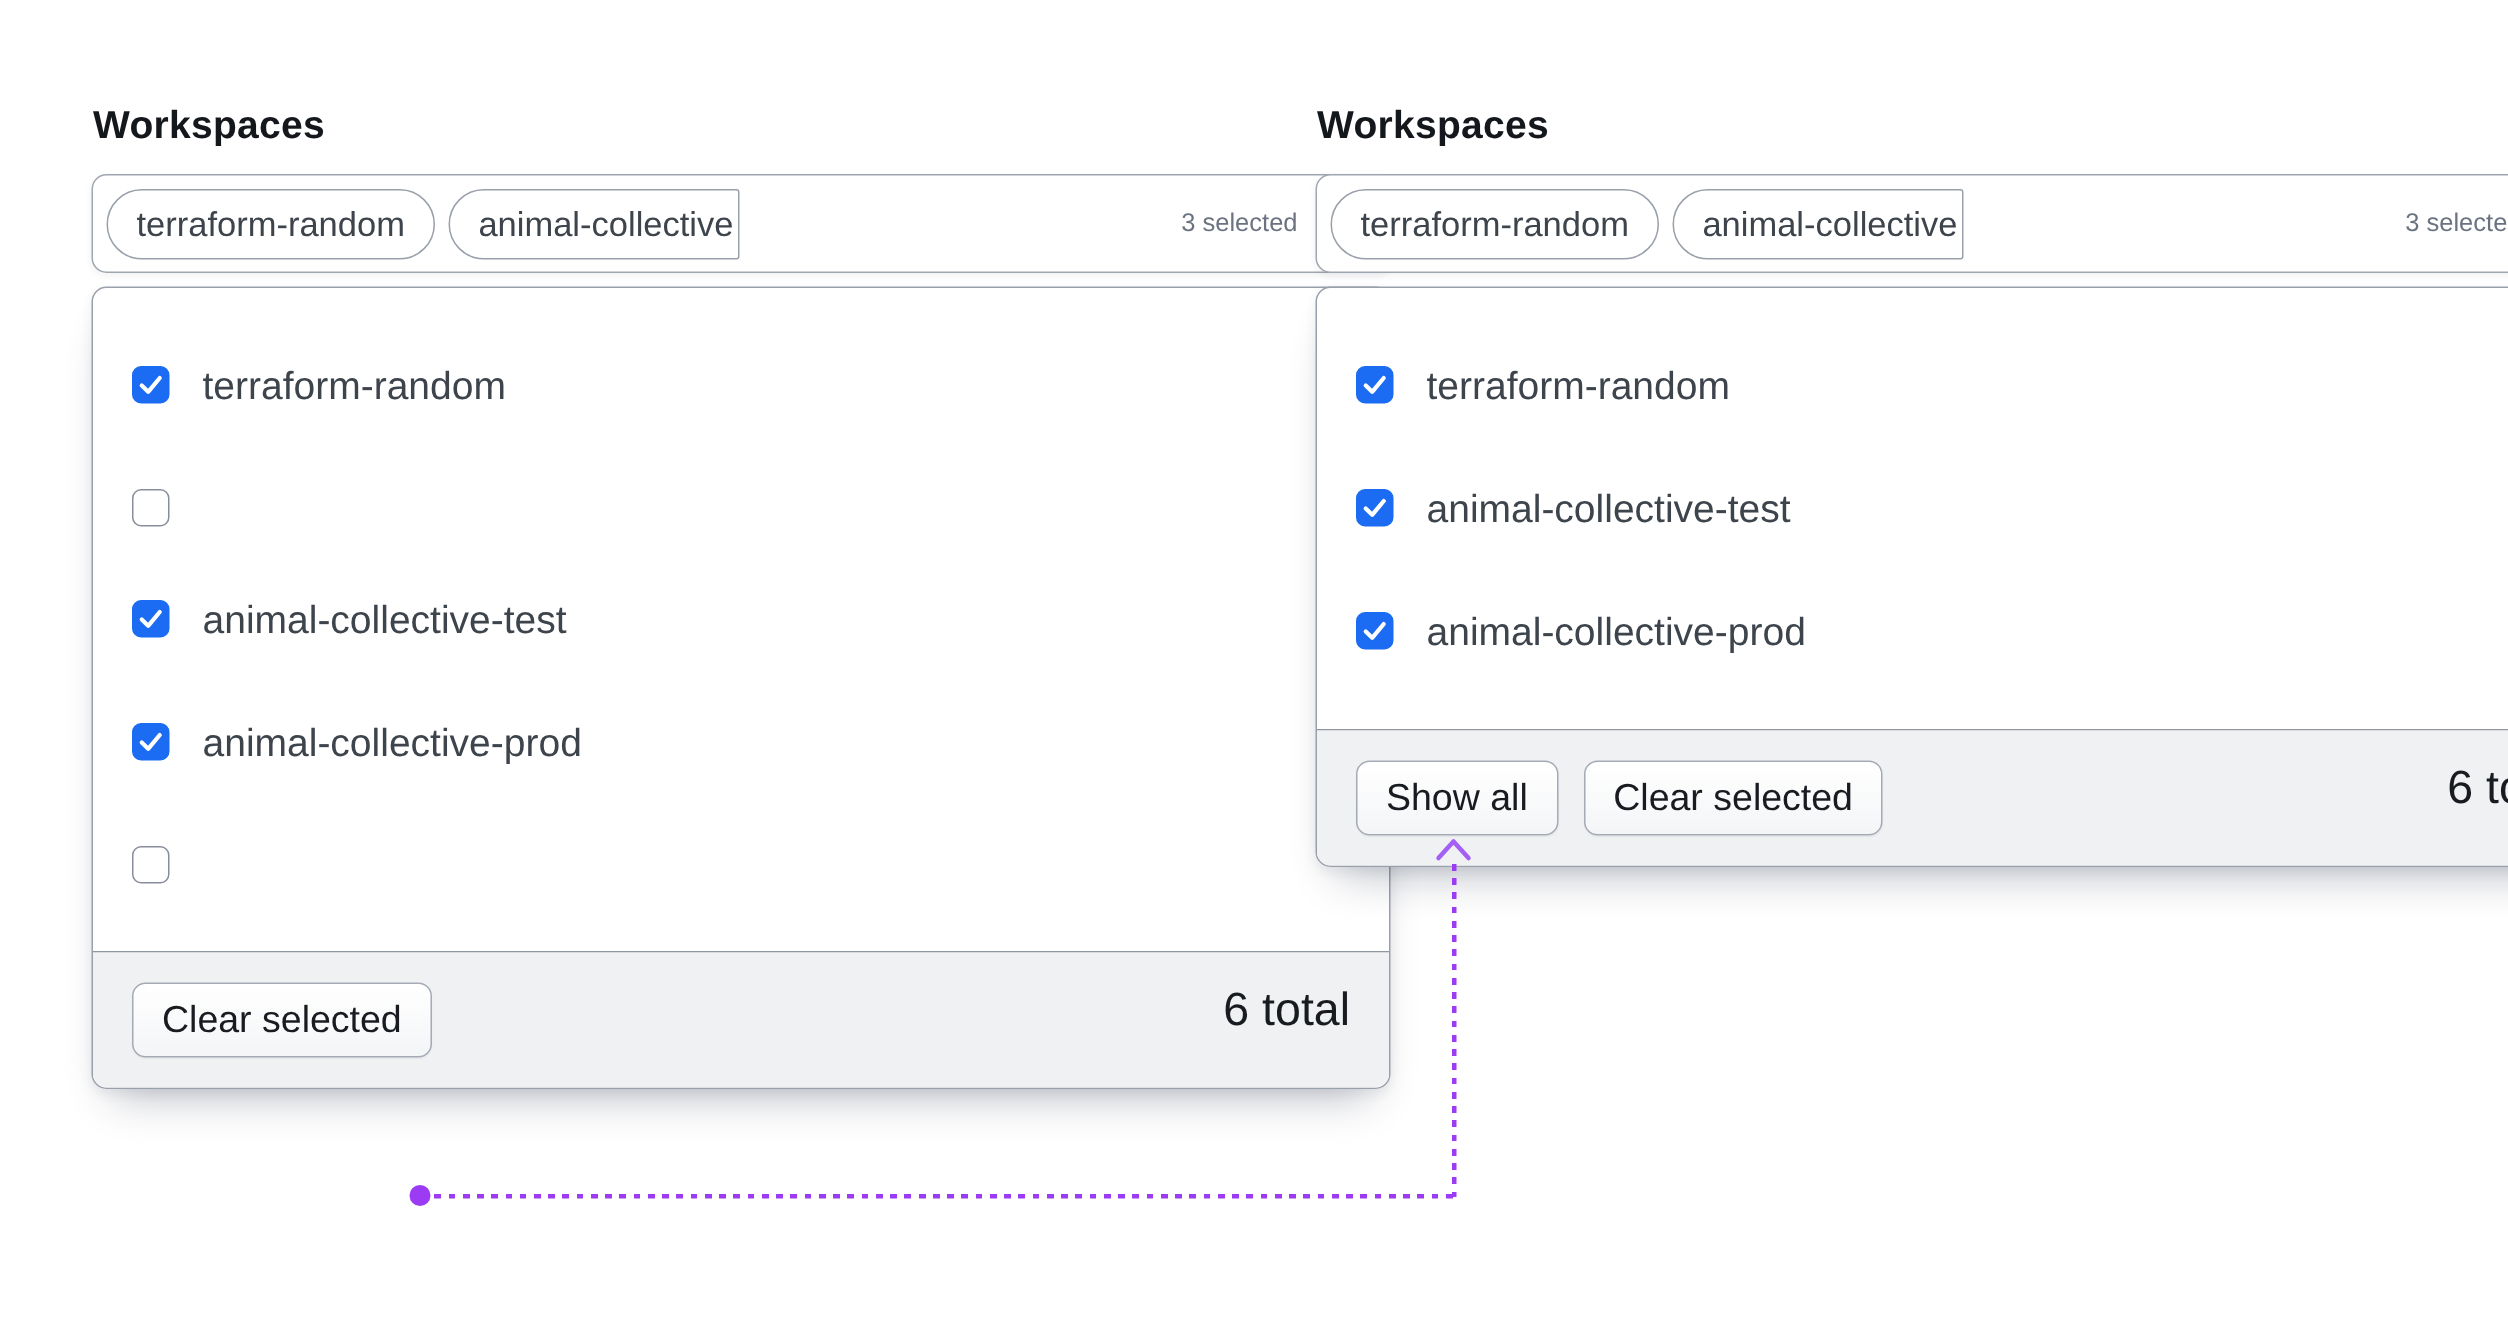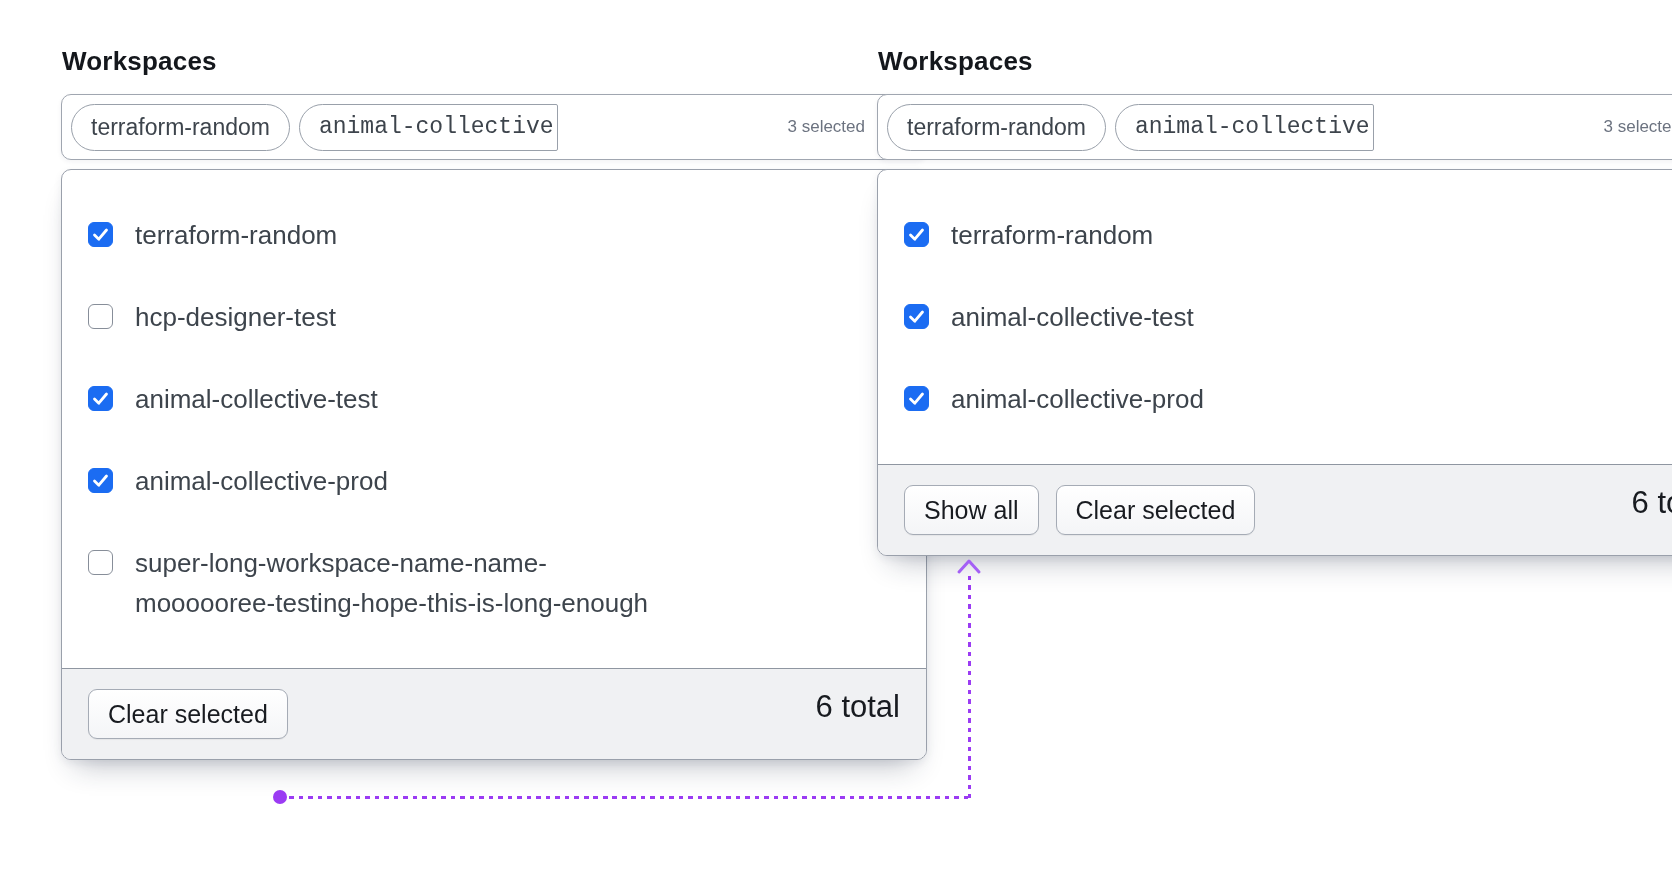--- a/index.html
+++ b/index.html
@@ -1,33 +1,33 @@
 <!DOCTYPE html>
 <html style="--arrow: #9b3bf3;"><head>
 <meta charset="utf-8">
 <style>
   * { margin:0; padding:0; box-sizing:border-box; }
   html,body { width:1672px; height:892px; background:#ffffff; overflow:hidden;
     font-family:"Liberation Sans", sans-serif; position:relative; }
 
-  .panel { position:absolute; top:48px; width:866px; }
+  .panel { position:absolute; top:70px; width:866px; }
   .panel--left  { left:61px; }
   .panel--right { left:877px; }
 
   .panel-label { font-size:26px; font-weight:700; color:#14171c;
     letter-spacing:.2px; line-height:27px; margin:0 0 19px 1px; }
 
   
   .select-control { height:66px; background:#fff; border:1px solid #a0a6b0;
     border-radius:10px; display:flex; align-items:center;
     padding:0 22px 0 9px; box-shadow:0 2px 5px rgba(30,40,65,.06); }
   .pill { height:47px; border:1.5px solid #99a0aa; border-radius:24px;
     padding:0 19px; display:flex; align-items:center; font-size:23px;
     color:#3d444c; white-space:nowrap; background:#fff; flex:none; }
-  .pill + .pill { margin-left:9px;font-family:Liberation Mono, monospace; }
+  .pill + .pill { margin-left:9px; }
   .pill--clipped { border-radius:24px 2px 2px 24px; padding-right:3px; }
   .select-summary { margin-left:auto; padding-left:14px; font-size:17px;
     color:#6c7380; white-space:nowrap; }
   .select-chevron { margin-left:12px; display:flex; align-items:center; }
 
   
   .dropdown { margin-top:9px; background:#fff; border:1px solid #9aa0ab;
     border-radius:10px;
     box-shadow:0 18px 28px -14px rgba(30,40,65,.32), 0 3px 8px rgba(30,40,65,.07); }
   .item-list { list-style:none; padding:24px 26px; }
@@ -84,42 +84,39 @@
         <li class="item">
           <span class="checkbox checkbox--checked">
             <svg width="19" height="19" viewBox="0 0 19 19" fill="none">
               <path d="M3.5 10 L7.8 14.2 L15.5 5" stroke="#ffffff" stroke-width="2.8" stroke-linecap="round" stroke-linejoin="round"></path>
             </svg>
           </span>
           <span class="item-label">terraform-random</span>
         </li>
         <li class="item">
           <span class="checkbox"></span>
-          <span class="item-label">hcp-designer-test</span>
         </li>
         <li class="item">
           <span class="checkbox checkbox--checked">
             <svg width="19" height="19" viewBox="0 0 19 19" fill="none">
               <path d="M3.5 10 L7.8 14.2 L15.5 5" stroke="#ffffff" stroke-width="2.8" stroke-linecap="round" stroke-linejoin="round"></path>
             </svg>
           </span>
           <span class="item-label">animal-collective-test</span>
         </li>
         <li class="item">
           <span class="checkbox checkbox--checked">
             <svg width="19" height="19" viewBox="0 0 19 19" fill="none">
               <path d="M3.5 10 L7.8 14.2 L15.5 5" stroke="#ffffff" stroke-width="2.8" stroke-linecap="round" stroke-linejoin="round"></path>
             </svg>
           </span>
           <span class="item-label">animal-collective-prod</span>
         </li>
         <li class="item">
           <span class="checkbox"></span>
-          <span class="item-label">super-long-workspace-name-name-
-moooooree-testing-hope-this-is-long-enough</span>
         </li>
       </ul>
     <div class="dropdown-footer">
       <button class="footer-btn">Clear selected</button>
       <span class="footer-total">6 total</span>
     </div>
   </div>
 </section>
 
 <section class="panel panel--right">

